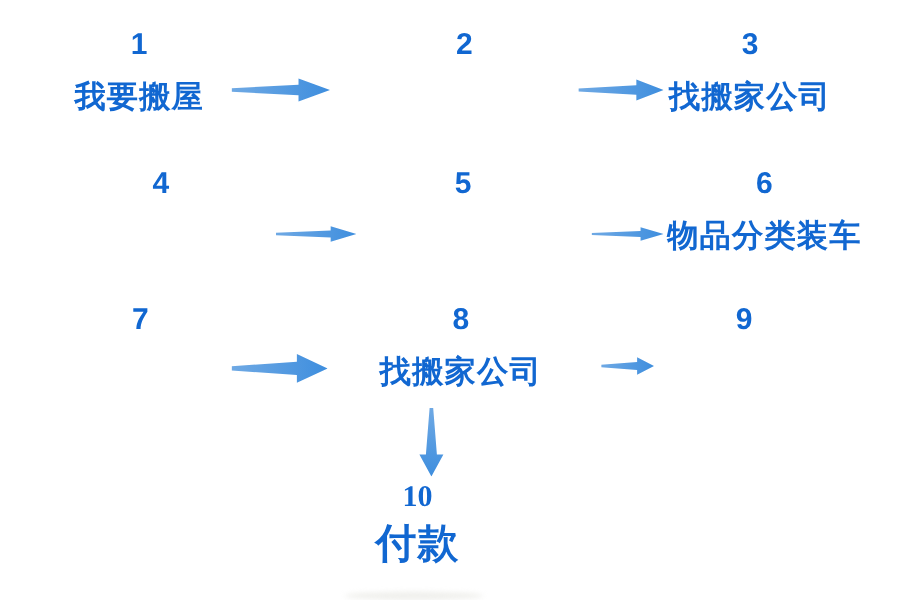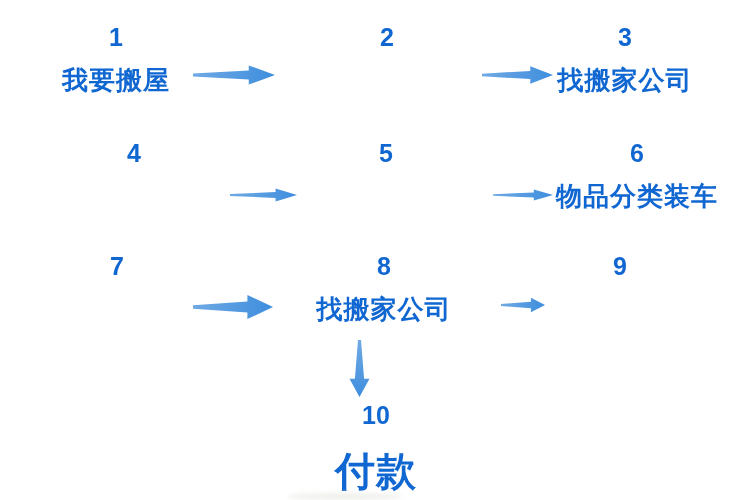--- a/index.html
+++ b/index.html
@@ -35,22 +35,22 @@
   
   .s1  { left: 116px; top: 22px; }
   .s2  { left: 387px; top: 22px; }
   .s3  { left: 625px; top: 22px; }
   .s4  { left: 134px; top: 138px; }
   .s5  { left: 386px; top: 138px; }
   .s6  { left: 637px; top: 138px; }
   .s7  { left: 117px; top: 251px; }
   .s8  { left: 384px; top: 251px; }
   .s9  { left: 620px; top: 251px; }
-  .s10 { left: 376px; top: 400px; }
-  .s10 .label { font-size: 40px; line-height: 42px; margin-top: 20px; }
+  .s10 { left: 348px; top: 400px; font-family: Liberation Serif, serif; }
+  .s10 .label { font-size: 34px; line-height: 42px; margin-top: 3px; }
 
   .arrow { position: absolute; display: block; }
   .a1 { left: 193px; top: 63px;  width: 82px; height: 24px; }
   .a2 { left: 482px; top: 64px;  width: 71px; height: 22px; }
   .a3 { left: 230px; top: 187px; width: 67px; height: 16px; }
   .a4 { left: 493px; top: 188px; width: 60px; height: 14px; }
   .a5 { left: 193px; top: 292px; width: 80px; height: 30px; }
   .a6 { left: 501px; top: 296px; width: 44px; height: 18px; }
   .a7 { left: 347px; top: 340px; width: 25px; height: 57px; }
 

